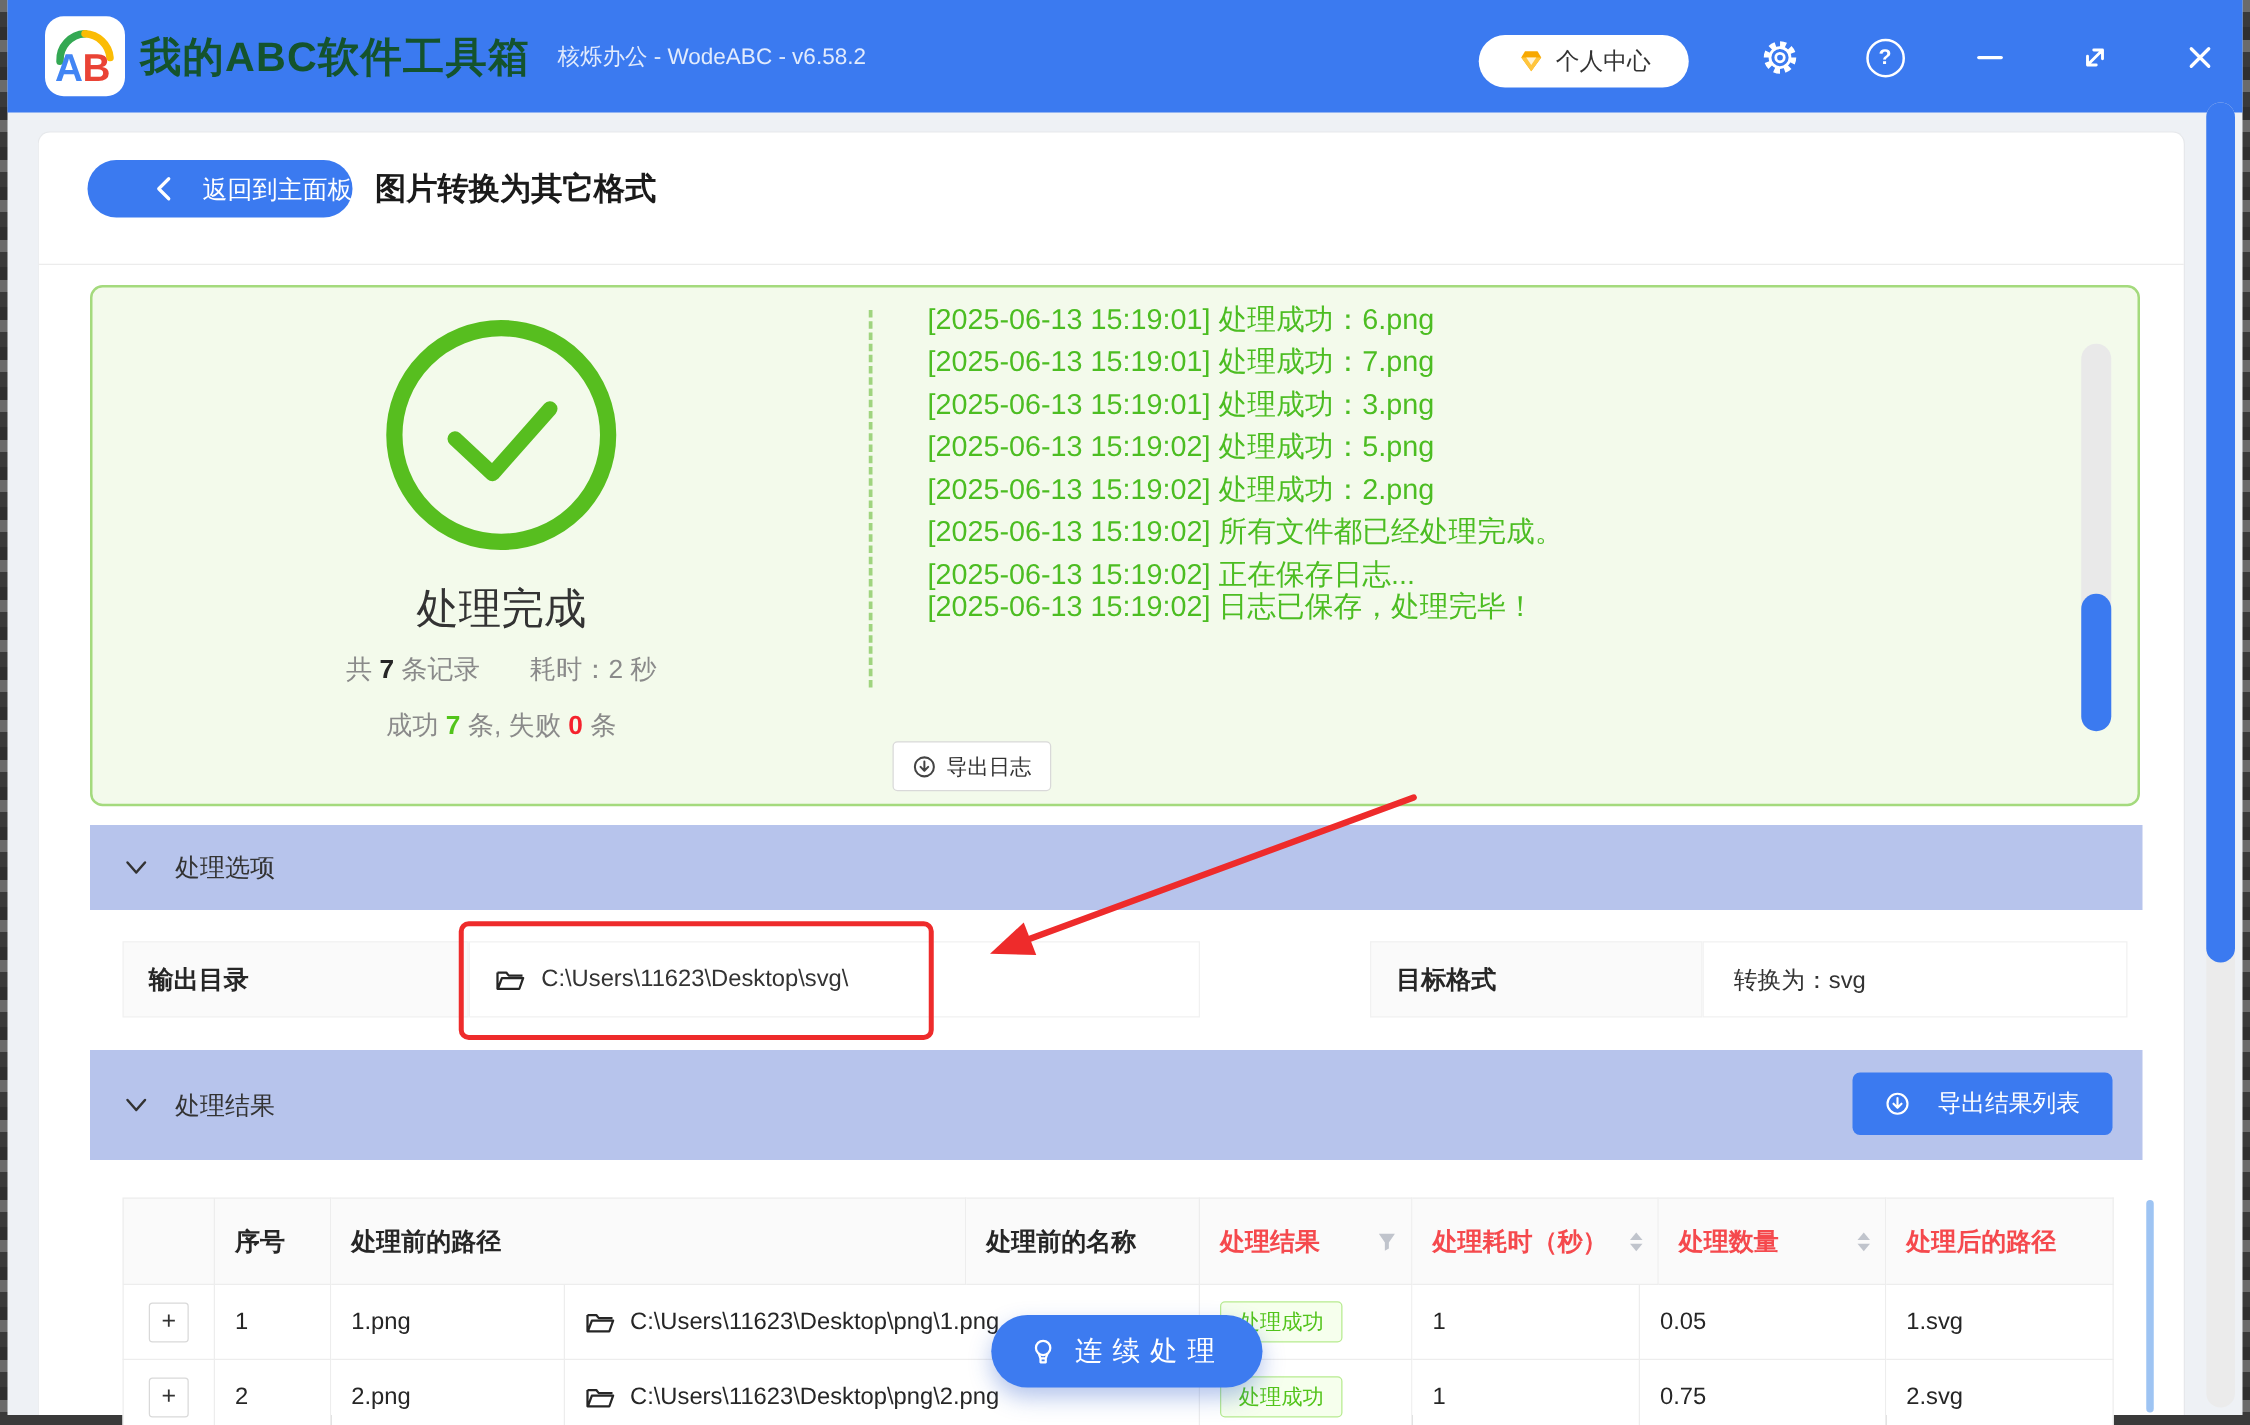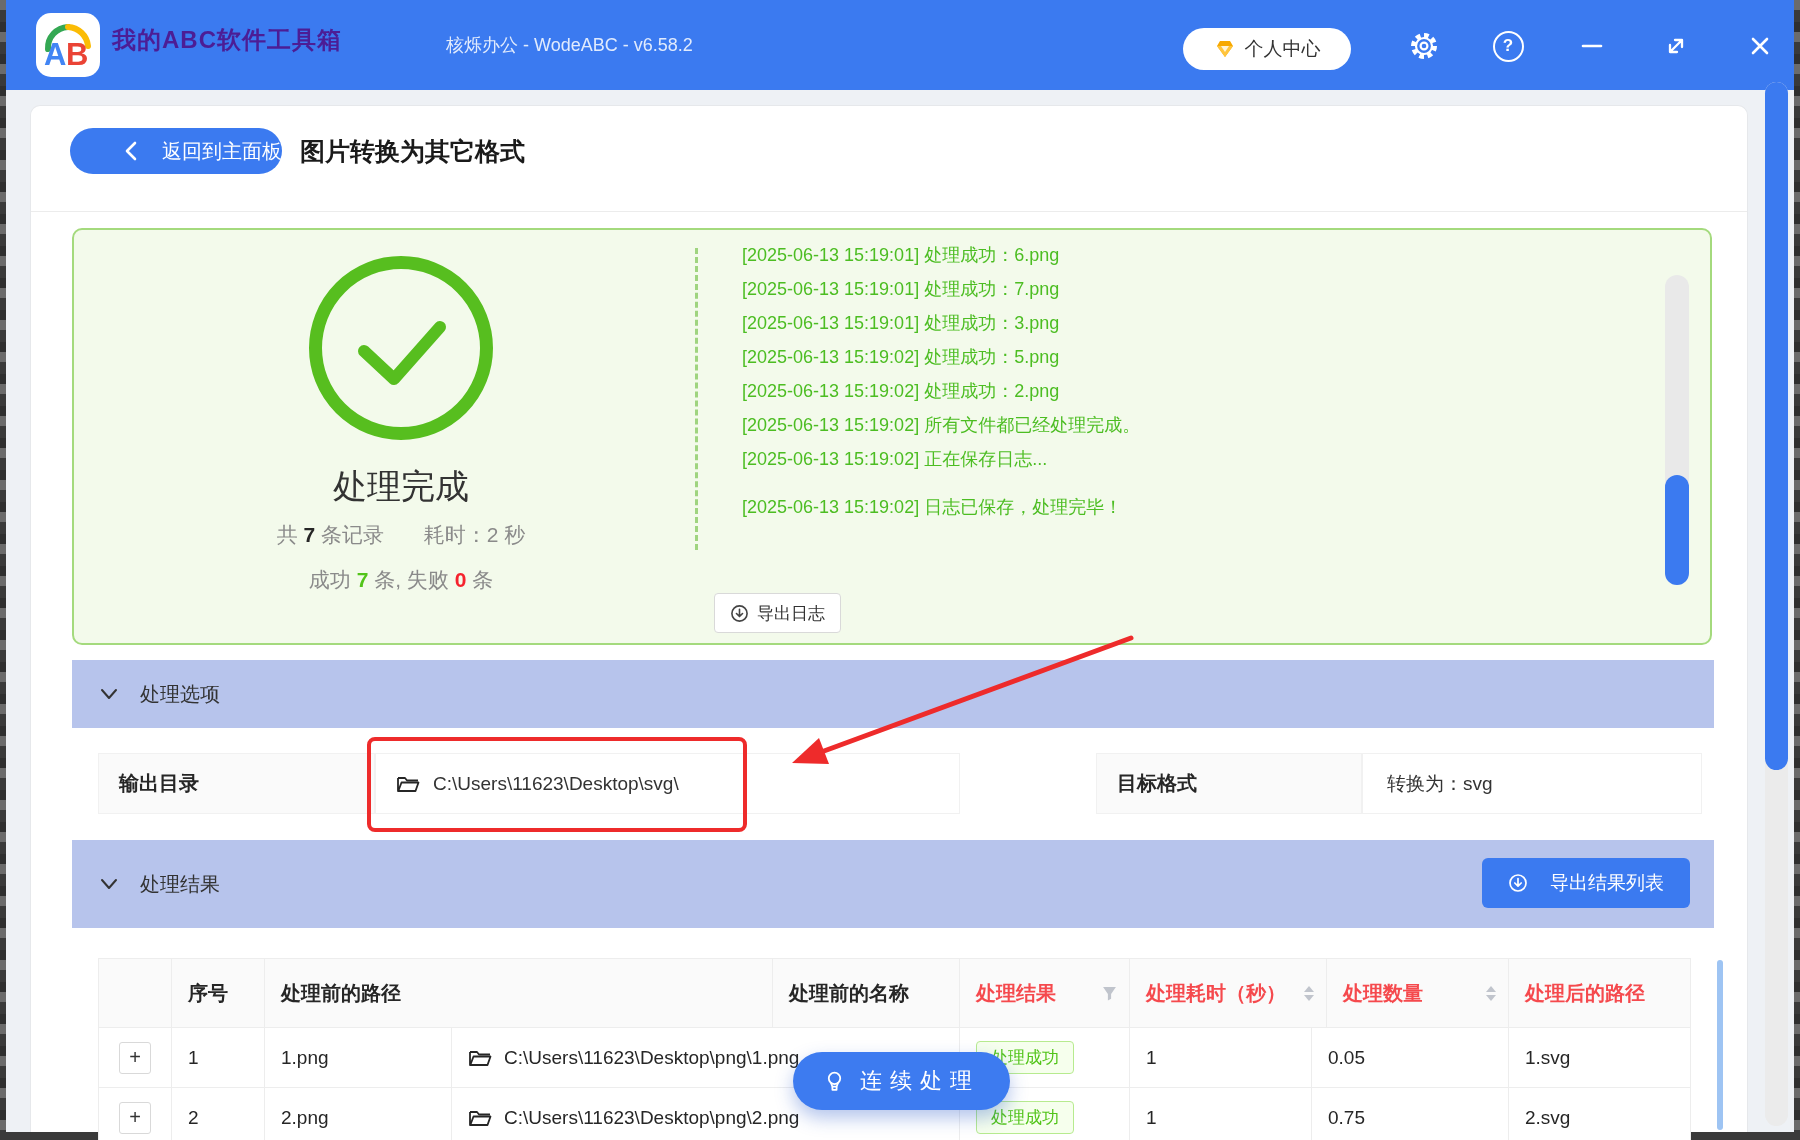--- a/index.html
+++ b/index.html
@@ -6,40 +6,40 @@
   body{
     width:1800px;height:1140px;position:relative;overflow:hidden;
     font-family:"Liberation Sans","DejaVu Sans",sans-serif;
     background:repeating-linear-gradient(180deg,#6b6b6b 0 10px,#3a3a3a 10px 22px,#2f2f2f 22px 32px);
   }
   .abs{position:absolute;box-sizing:border-box;}
   
   .window-bg{left:6px;top:0;width:1788px;height:1132px;background:#eef1f5;}
   .titlebar{left:6px;top:0;width:1788px;height:90px;background:#3b7af0;}
   .logo{left:36px;top:13px;width:64px;height:64px;background:#fff;border-radius:15px;overflow:hidden;}
-  .app-title{left:112px;top:24px;font-size:24px;font-weight:bold;color:#4c1d95;letter-spacing:1px;}
+  .app-title{left:112px;top:24px;font-size:33px;font-weight:bold;color:#14532d;letter-spacing:1px;}
   .app-subtitle{left:446px;top:33px;font-size:18px;color:rgba(255,255,255,.85);}
   .user-pill{left:1183px;top:28px;width:168px;height:42px;background:#fff;border-radius:21px;
     display:flex;align-items:center;justify-content:center;gap:9px;cursor:pointer;}
   .user-pill span{font-size:19px;color:#333;}
   .tb-btn{width:40px;height:40px;top:26px;display:flex;align-items:center;justify-content:center;cursor:pointer;color:#fff;}
   .help-circle{width:27px;height:27px;border:2.4px solid #fff;border-radius:50%;display:flex;align-items:center;justify-content:center;font-size:17px;font-weight:bold;color:#fff;}
   
   .card{left:30px;top:105px;width:1718px;height:1027px;background:#fff;border:1px solid #e6e8eb;border-bottom:none;border-radius:10px 10px 0 0;}
   .back-btn{left:70px;top:128px;width:212px;height:46px;background:#3b7af0;border-radius:23px;
     display:flex;align-items:center;justify-content:flex-end;gap:24px;color:#fff;font-size:20px;cursor:pointer;}
   .page-title{left:300px;top:128px;height:46px;line-height:46px;font-size:25px;font-weight:bold;color:#1a1a1a;}
   .divider{left:31px;top:211px;width:1716px;height:1px;background:#ececec;}
   
   .panel{left:72px;top:228px;width:1640px;height:417px;background:#f3faeb;border:2px solid #a4da7d;border-radius:10px;}
   .ok-circle{left:235px;top:26px;width:184px;height:184px;border:13px solid #57be1f;border-radius:50%;}
   .sum-title{left:0;top:234px;width:654px;text-align:center;font-size:34px;color:#333;}
   .sum-line{left:0;width:654px;text-align:center;font-size:21px;color:#8a8a8a;}
   .dash-div{left:621px;top:18px;height:302px;width:0;border-left:3px dashed #9fd47f;}
-  .log-line{left:668px;height:34px;line-height:34px;font-size:18px;color:#4cbd22;white-space:nowrap;}
+  .log-line{left:668px;height:34px;line-height:34px;font-size:23px;color:#4cbd22;white-space:nowrap;}
   .export-log{left:640px;top:363px;width:127px;height:40px;background:#fff;border:1px solid #d9d9d9;border-radius:4px;
     display:flex;align-items:center;justify-content:center;gap:8px;font-size:17px;color:#333;cursor:pointer;}
   .in-track{left:1591px;top:45px;width:24px;height:310px;background:#e9e9e9;border-radius:12px;}
   .in-thumb{left:1591px;top:245px;width:24px;height:110px;background:#3b7af0;border-radius:12px;cursor:grab;}
   
   .band{left:72px;width:1642px;background:#b7c4ec;display:flex;align-items:center;color:#333;}
   .band .chev{margin-left:28px;}
   .band .band-label{margin-left:22px;font-size:20px;}
   
   .cell{top:753px;height:61px;border:1px solid #f1f1f1;display:flex;align-items:center;}
@@ -163,21 +163,21 @@
   </div>
   <div class="abs dash-div"></div>
 
   <div class="abs log-line" style="top:8px;">[2025-06-13 15:19:01] 处理成功：6.png</div>
   <div class="abs log-line" style="top:42px;">[2025-06-13 15:19:01] 处理成功：7.png</div>
   <div class="abs log-line" style="top:76px;">[2025-06-13 15:19:01] 处理成功：3.png</div>
   <div class="abs log-line" style="top:110px;">[2025-06-13 15:19:02] 处理成功：5.png</div>
   <div class="abs log-line" style="top:144px;">[2025-06-13 15:19:02] 处理成功：2.png</div>
   <div class="abs log-line" style="top:178px;">[2025-06-13 15:19:02] 所有文件都已经处理完成。</div>
   <div class="abs log-line" style="top:212px;">[2025-06-13 15:19:02] 正在保存日志...</div>
-  <div class="abs log-line" style="top:260px;">[2025-06-13 15:19:02] 日志已保存，处理完毕！</div>
+  <div class="abs log-line" style="top:238px;">[2025-06-13 15:19:02] 日志已保存，处理完毕！</div>
 
   <div class="abs export-log">
     <svg width="19" height="19" viewBox="0 0 20 20">
       <circle cx="10" cy="10" r="8" fill="none" stroke="#444" stroke-width="1.7"></circle>
       <path d="M10 5.5 V12.5 M6.8 10 L10 13.2 L13.2 10" fill="none" stroke="#444" stroke-width="1.7" stroke-linecap="round" stroke-linejoin="round"></path>
     </svg>
     <span>导出日志</span>
   </div>
 
   <div class="abs in-track"></div>

